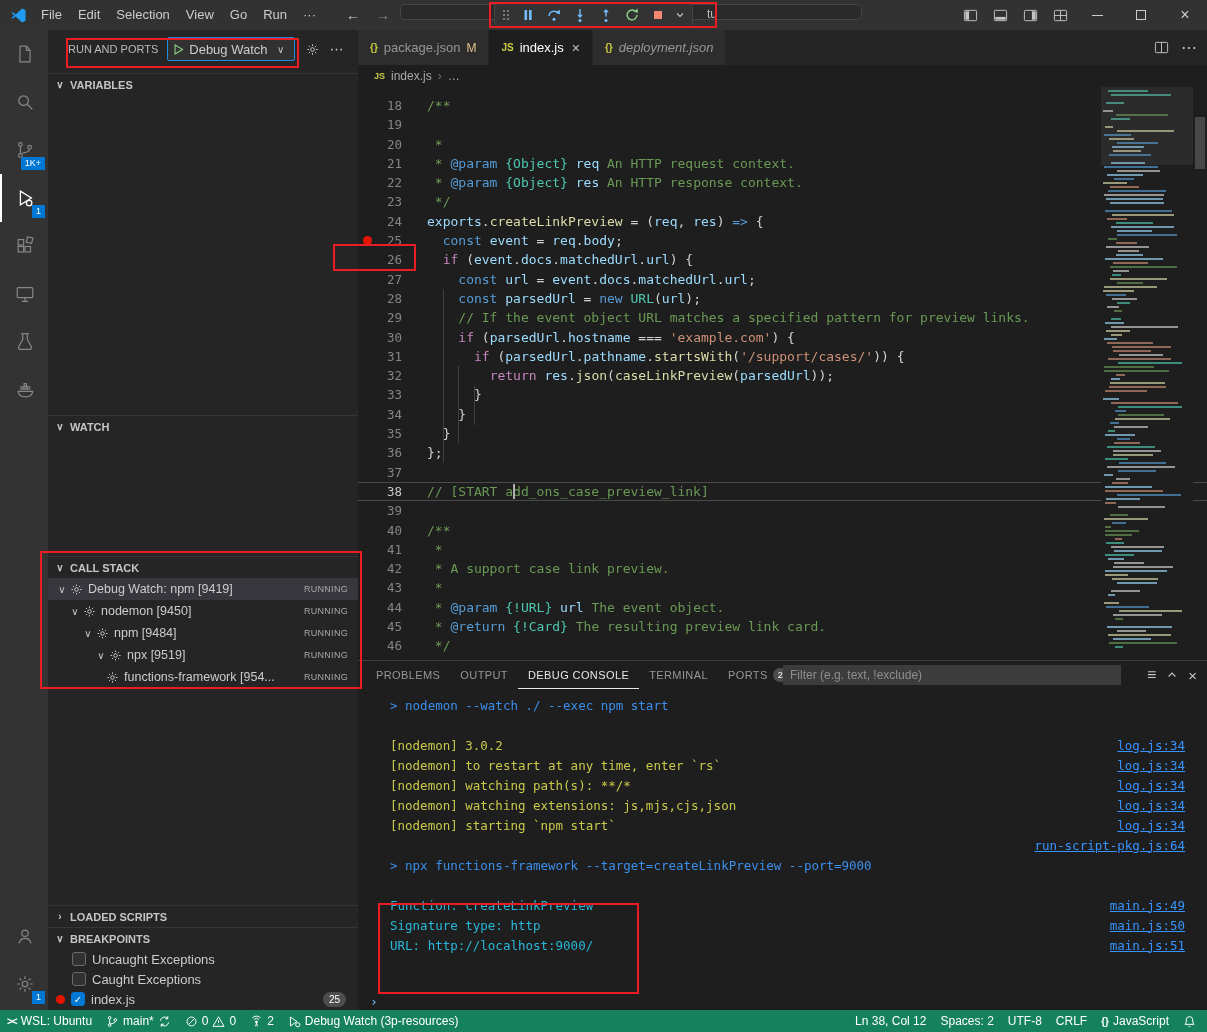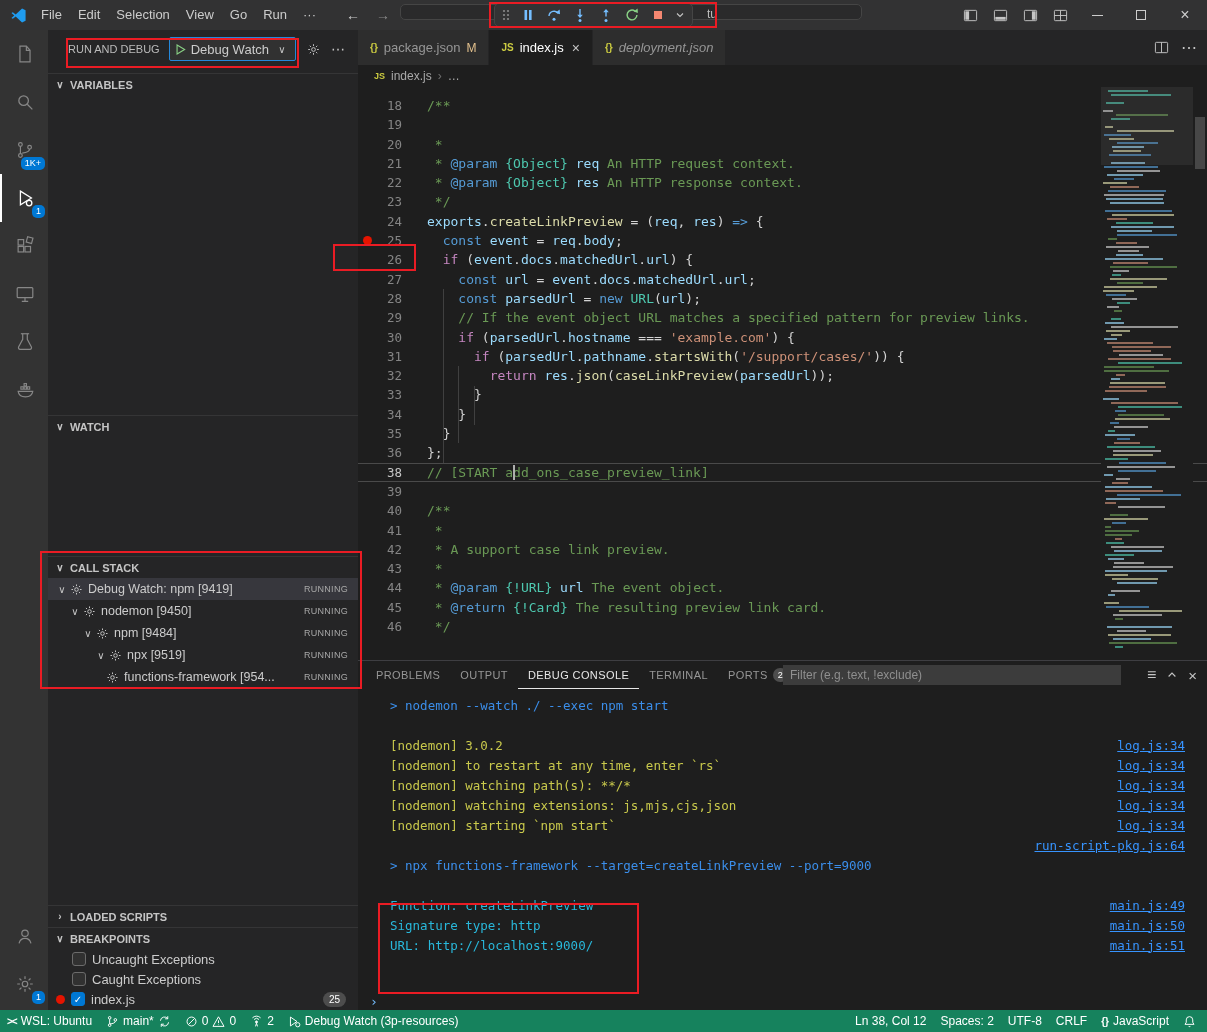--- a/index.html
+++ b/index.html
@@ -19,21 +19,21 @@
 .win-icons{position:absolute;right:0;top:0;height:30px;display:flex;align-items:center}
 .layout-btn{width:30px;height:30px;display:flex;align-items:center;justify-content:center;color:#c5c5c5}
 .win-btn{width:44px;height:30px;display:flex;align-items:center;justify-content:center;color:#ccc;font-size:16px}
 .min-glyph{width:11px;height:1px;background:#ccc}
 .max-glyph{width:10px;height:10px;border:1px solid #ccc}
 
 
 .activitybar{position:absolute;left:0;top:30px;width:48px;height:980px;background:#333333}
 .act-item{position:relative;width:48px;height:48px;display:flex;align-items:center;justify-content:center;color:#878787;border-left:2px solid transparent}
 .act-item.active{color:#ffffff;border-left:2px solid #fff}
-.act-badge{position:absolute;right:3px;bottom:4px;background:#0078d4;color:#fff;font-size:9px;line-height:1;padding:2px 4px;border-radius:5px}
+.act-badge{position:absolute;right:3px;bottom:4px;background:#0078d4;color:#fff;font-size:9px;line-height:1;padding:2px 4px;border-radius:0}
 .act-bottom{position:absolute;bottom:2px;left:0}
 
 
 .sidebar{position:absolute;left:48px;top:30px;width:310px;height:980px;background:#252526;font-size:13px}
 .sb-header{position:absolute;top:0;left:0;right:0;height:38px;display:flex;align-items:center;padding-left:20px}
 .sb-title{font-size:11px;color:#bbbbbb;white-space:nowrap}
 .launch-box{margin-left:9px;display:flex;align-items:center;height:24px;border:1px solid #2488db;background:#313131;border-radius:2px;padding:0 5px;gap:5px}
 .launch-label{font-size:13px;color:#cccccc;white-space:nowrap}
 .hdr-icon{margin-left:10px;color:#c5c5c5;display:flex;align-items:center;font-size:14px}
 .chev{width:16px;text-align:center;font-size:10px;color:#c5c5c5;flex:none}
@@ -287,21 +287,21 @@
             <circle cx="12" cy="12" r="3"></circle>
             <path d="M12 3.5v3M12 17.5v3M3.5 12h3M17.5 12h3M6 6l2.1 2.1M15.9 15.9 18 18M18 6l-2.1 2.1M8.1 15.9 6 18"></path>
           </svg>
         <span class="act-badge">1</span>
       </div>
     </div>
   </div>
 
   <div class="sidebar">
     <div class="sb-header">
-      <span class="sb-title">RUN AND DEBUG</span>
+      <span class="sb-title">RUN AND PORTS</span>
       <div class="launch-box">
         <span style="display:flex">
           <svg width="11" height="11" viewBox="0 0 16 16">
               <path d="M3 1.5 14 8 3 14.5z" fill="none" stroke="#89d185" stroke-width="1.6"></path>
             </svg>
         </span>
         <span class="launch-label">Debug Watch</span>
         <span class="chev">∨</span>
       </div>
       <span class="hdr-icon">
@@ -458,20 +458,21 @@
         <div class="code-line"><span class="bp-gutter"></span><span class="lnum">27</span><span class="ltext"><span class="p">    </span><span class="k">const</span><span class="p"> </span><span class="v">url</span><span class="p"> = </span><span class="v">event</span><span class="p">.</span><span class="v">docs</span><span class="p">.</span><span class="v">matchedUrl</span><span class="p">.</span><span class="v">url</span><span class="p">;</span></span></div>
         <div class="code-line"><span class="bp-gutter"></span><span class="lnum">28</span><span class="ltext"><span class="p">    </span><span class="k">const</span><span class="p"> </span><span class="v">parsedUrl</span><span class="p"> = </span><span class="k">new</span><span class="p"> </span><span class="t">URL</span><span class="p">(</span><span class="v">url</span><span class="p">);</span></span></div>
         <div class="code-line"><span class="bp-gutter"></span><span class="lnum">29</span><span class="ltext"><span class="p">    </span><span class="c">// If the event object URL matches a specified pattern for preview links.</span></span></div>
         <div class="code-line"><span class="bp-gutter"></span><span class="lnum">30</span><span class="ltext"><span class="p">    </span><span class="f">if</span><span class="p"> (</span><span class="v">parsedUrl</span><span class="p">.</span><span class="v">hostname</span><span class="p"> === </span><span class="s">'example.com'</span><span class="p">) {</span></span></div>
         <div class="code-line"><span class="bp-gutter"></span><span class="lnum">31</span><span class="ltext"><span class="p">      </span><span class="f">if</span><span class="p"> (</span><span class="v">parsedUrl</span><span class="p">.</span><span class="v">pathname</span><span class="p">.</span><span class="y">startsWith</span><span class="p">(</span><span class="s">'/support/cases/'</span><span class="p">)) {</span></span></div>
         <div class="code-line"><span class="bp-gutter"></span><span class="lnum">32</span><span class="ltext"><span class="p">        </span><span class="f">return</span><span class="p"> </span><span class="v">res</span><span class="p">.</span><span class="y">json</span><span class="p">(</span><span class="y">caseLinkPreview</span><span class="p">(</span><span class="v">parsedUrl</span><span class="p">));</span></span></div>
         <div class="code-line"><span class="bp-gutter"></span><span class="lnum">33</span><span class="ltext"><span class="p">      }</span></span></div>
         <div class="code-line"><span class="bp-gutter"></span><span class="lnum">34</span><span class="ltext"><span class="p">    }</span></span></div>
         <div class="code-line"><span class="bp-gutter"></span><span class="lnum">35</span><span class="ltext"><span class="p">  }</span></span></div>
         <div class="code-line"><span class="bp-gutter"></span><span class="lnum">36</span><span class="ltext"><span class="p">};</span></span></div>
+        <div class="code-line"><span class="bp-gutter"></span><span class="lnum">37</span><span class="ltext"></span></div>
         <div class="code-line current"><span class="bp-gutter"></span><span class="lnum">38</span><span class="ltext"><span class="c">// [START add_ons_case_preview_link]</span></span><span class="caret"></span></div>
         <div class="code-line"><span class="bp-gutter"></span><span class="lnum">39</span><span class="ltext"></span></div>
         <div class="code-line"><span class="bp-gutter"></span><span class="lnum">40</span><span class="ltext"><span class="c">/**</span></span></div>
         <div class="code-line"><span class="bp-gutter"></span><span class="lnum">41</span><span class="ltext"><span class="c"> *</span></span></div>
         <div class="code-line"><span class="bp-gutter"></span><span class="lnum">42</span><span class="ltext"><span class="c"> * A support case link preview.</span></span></div>
         <div class="code-line"><span class="bp-gutter"></span><span class="lnum">43</span><span class="ltext"><span class="c"> *</span></span></div>
         <div class="code-line"><span class="bp-gutter"></span><span class="lnum">44</span><span class="ltext"><span class="c"> * </span><span class="g">@param</span><span class="c"> </span><span class="t">{!URL}</span><span class="c"> </span><span class="v">url</span><span class="c"> The event object.</span></span></div>
         <div class="code-line"><span class="bp-gutter"></span><span class="lnum">45</span><span class="ltext"><span class="c"> * </span><span class="g">@return</span><span class="c"> </span><span class="t">{!Card}</span><span class="c"> The resulting preview link card.</span></span></div>
         <div class="code-line"><span class="bp-gutter"></span><span class="lnum">46</span><span class="ltext"><span class="c"> */</span></span></div>
       </div>

